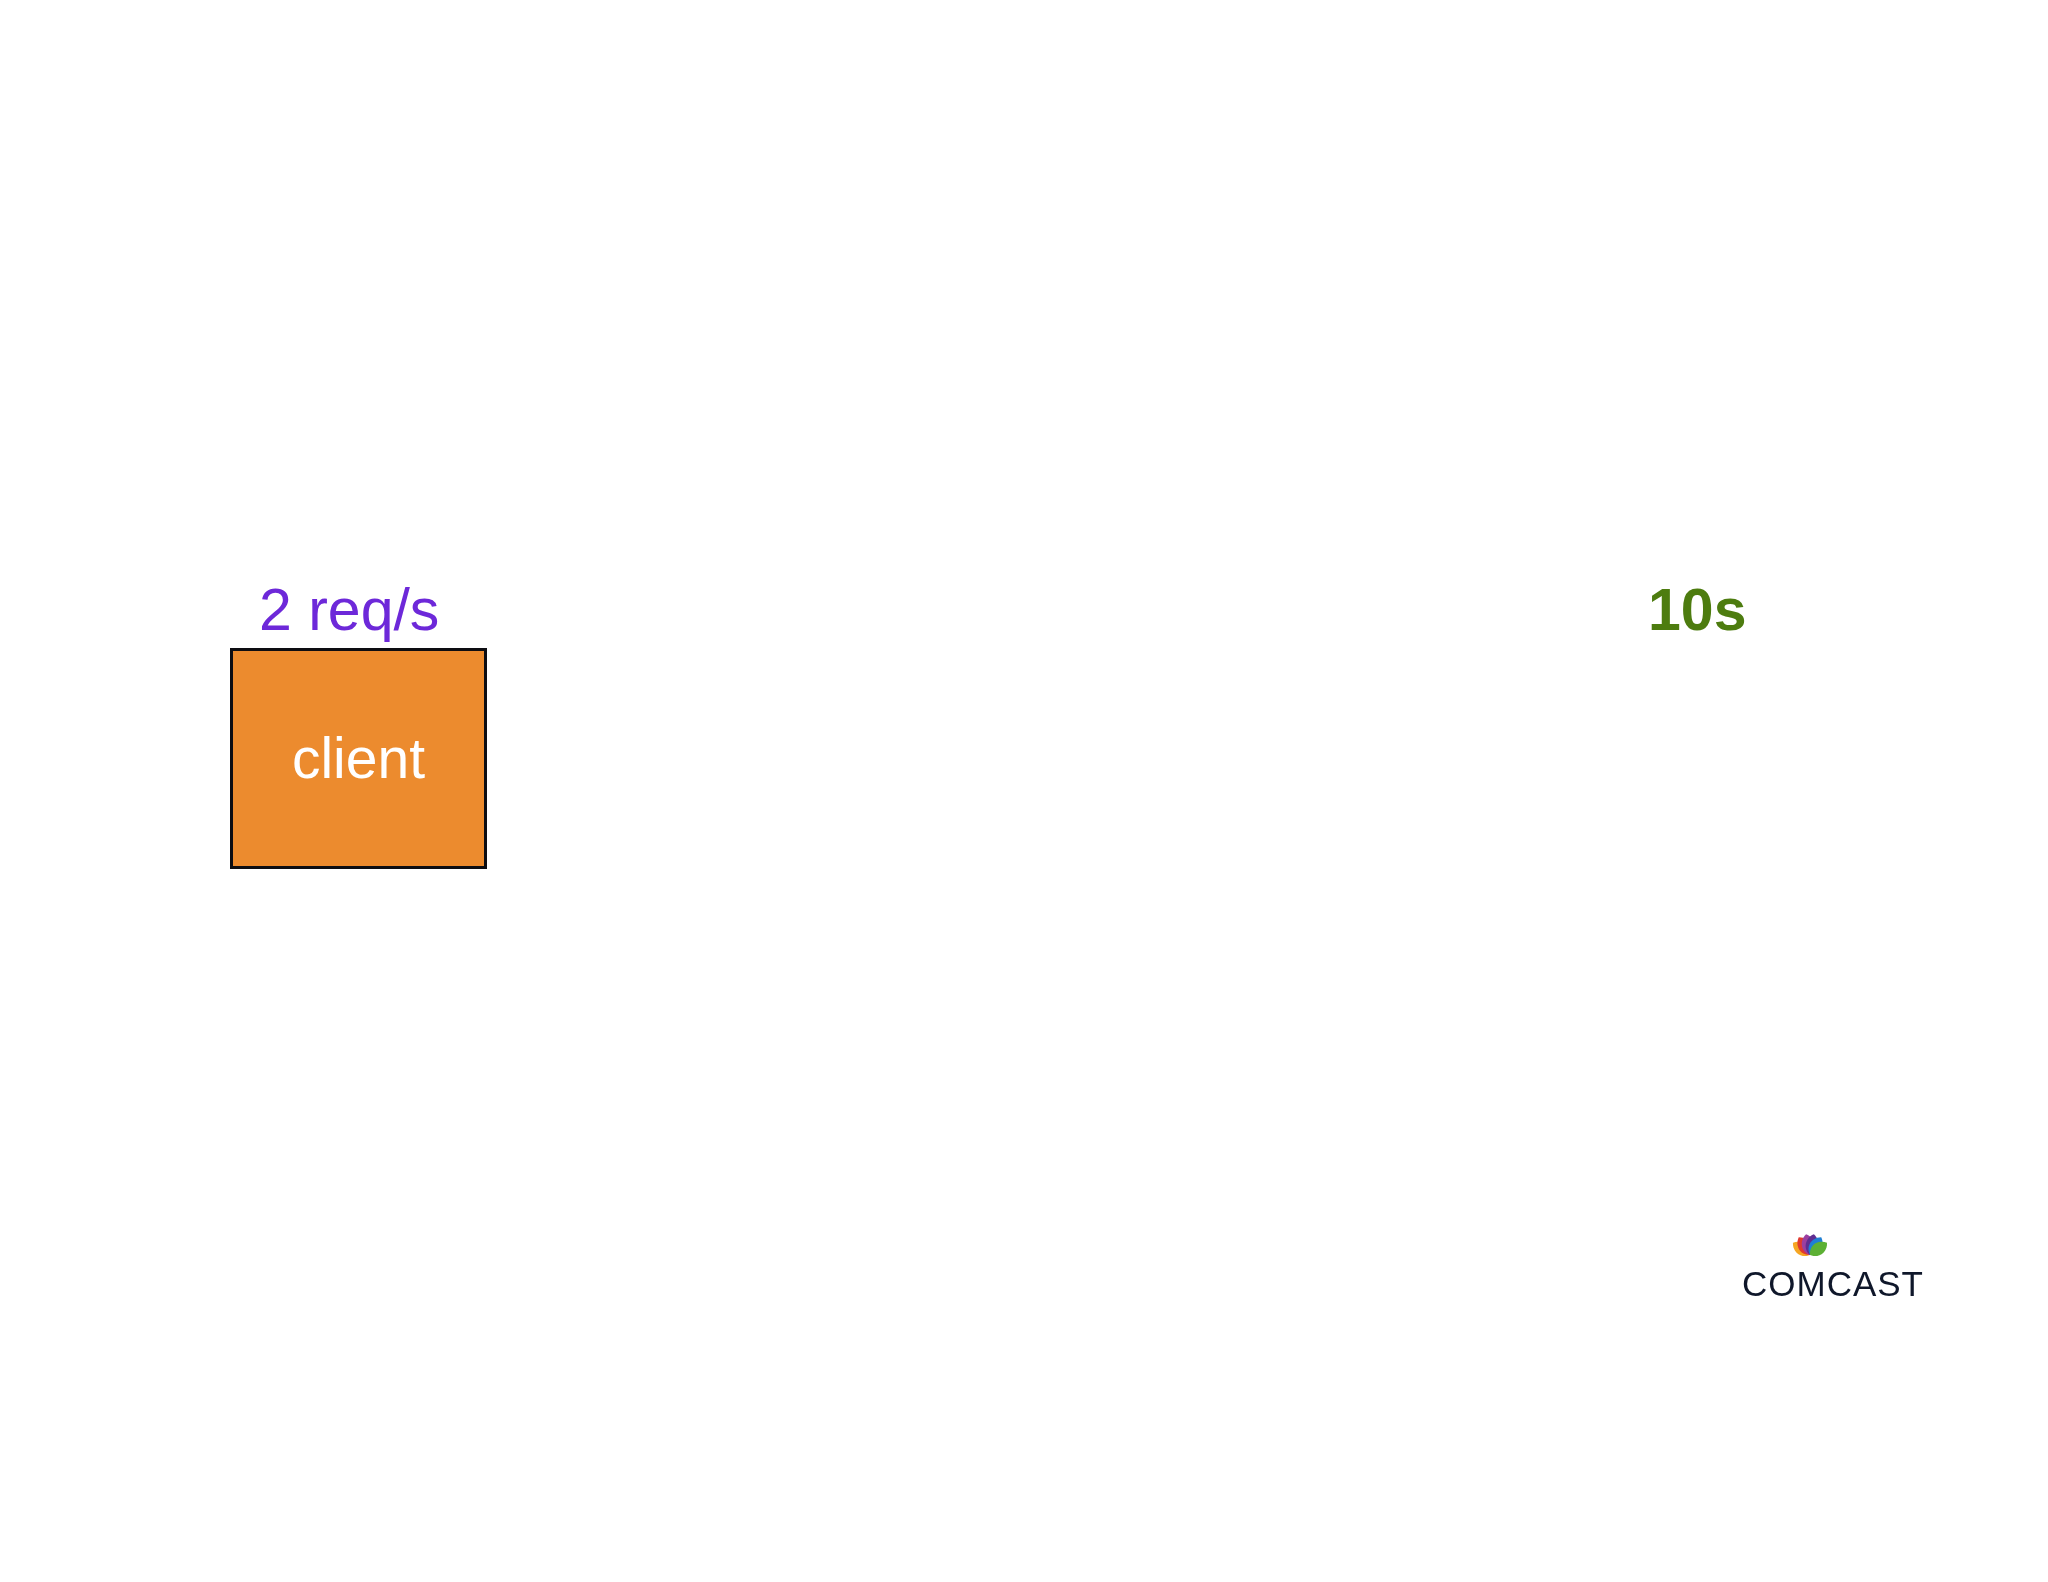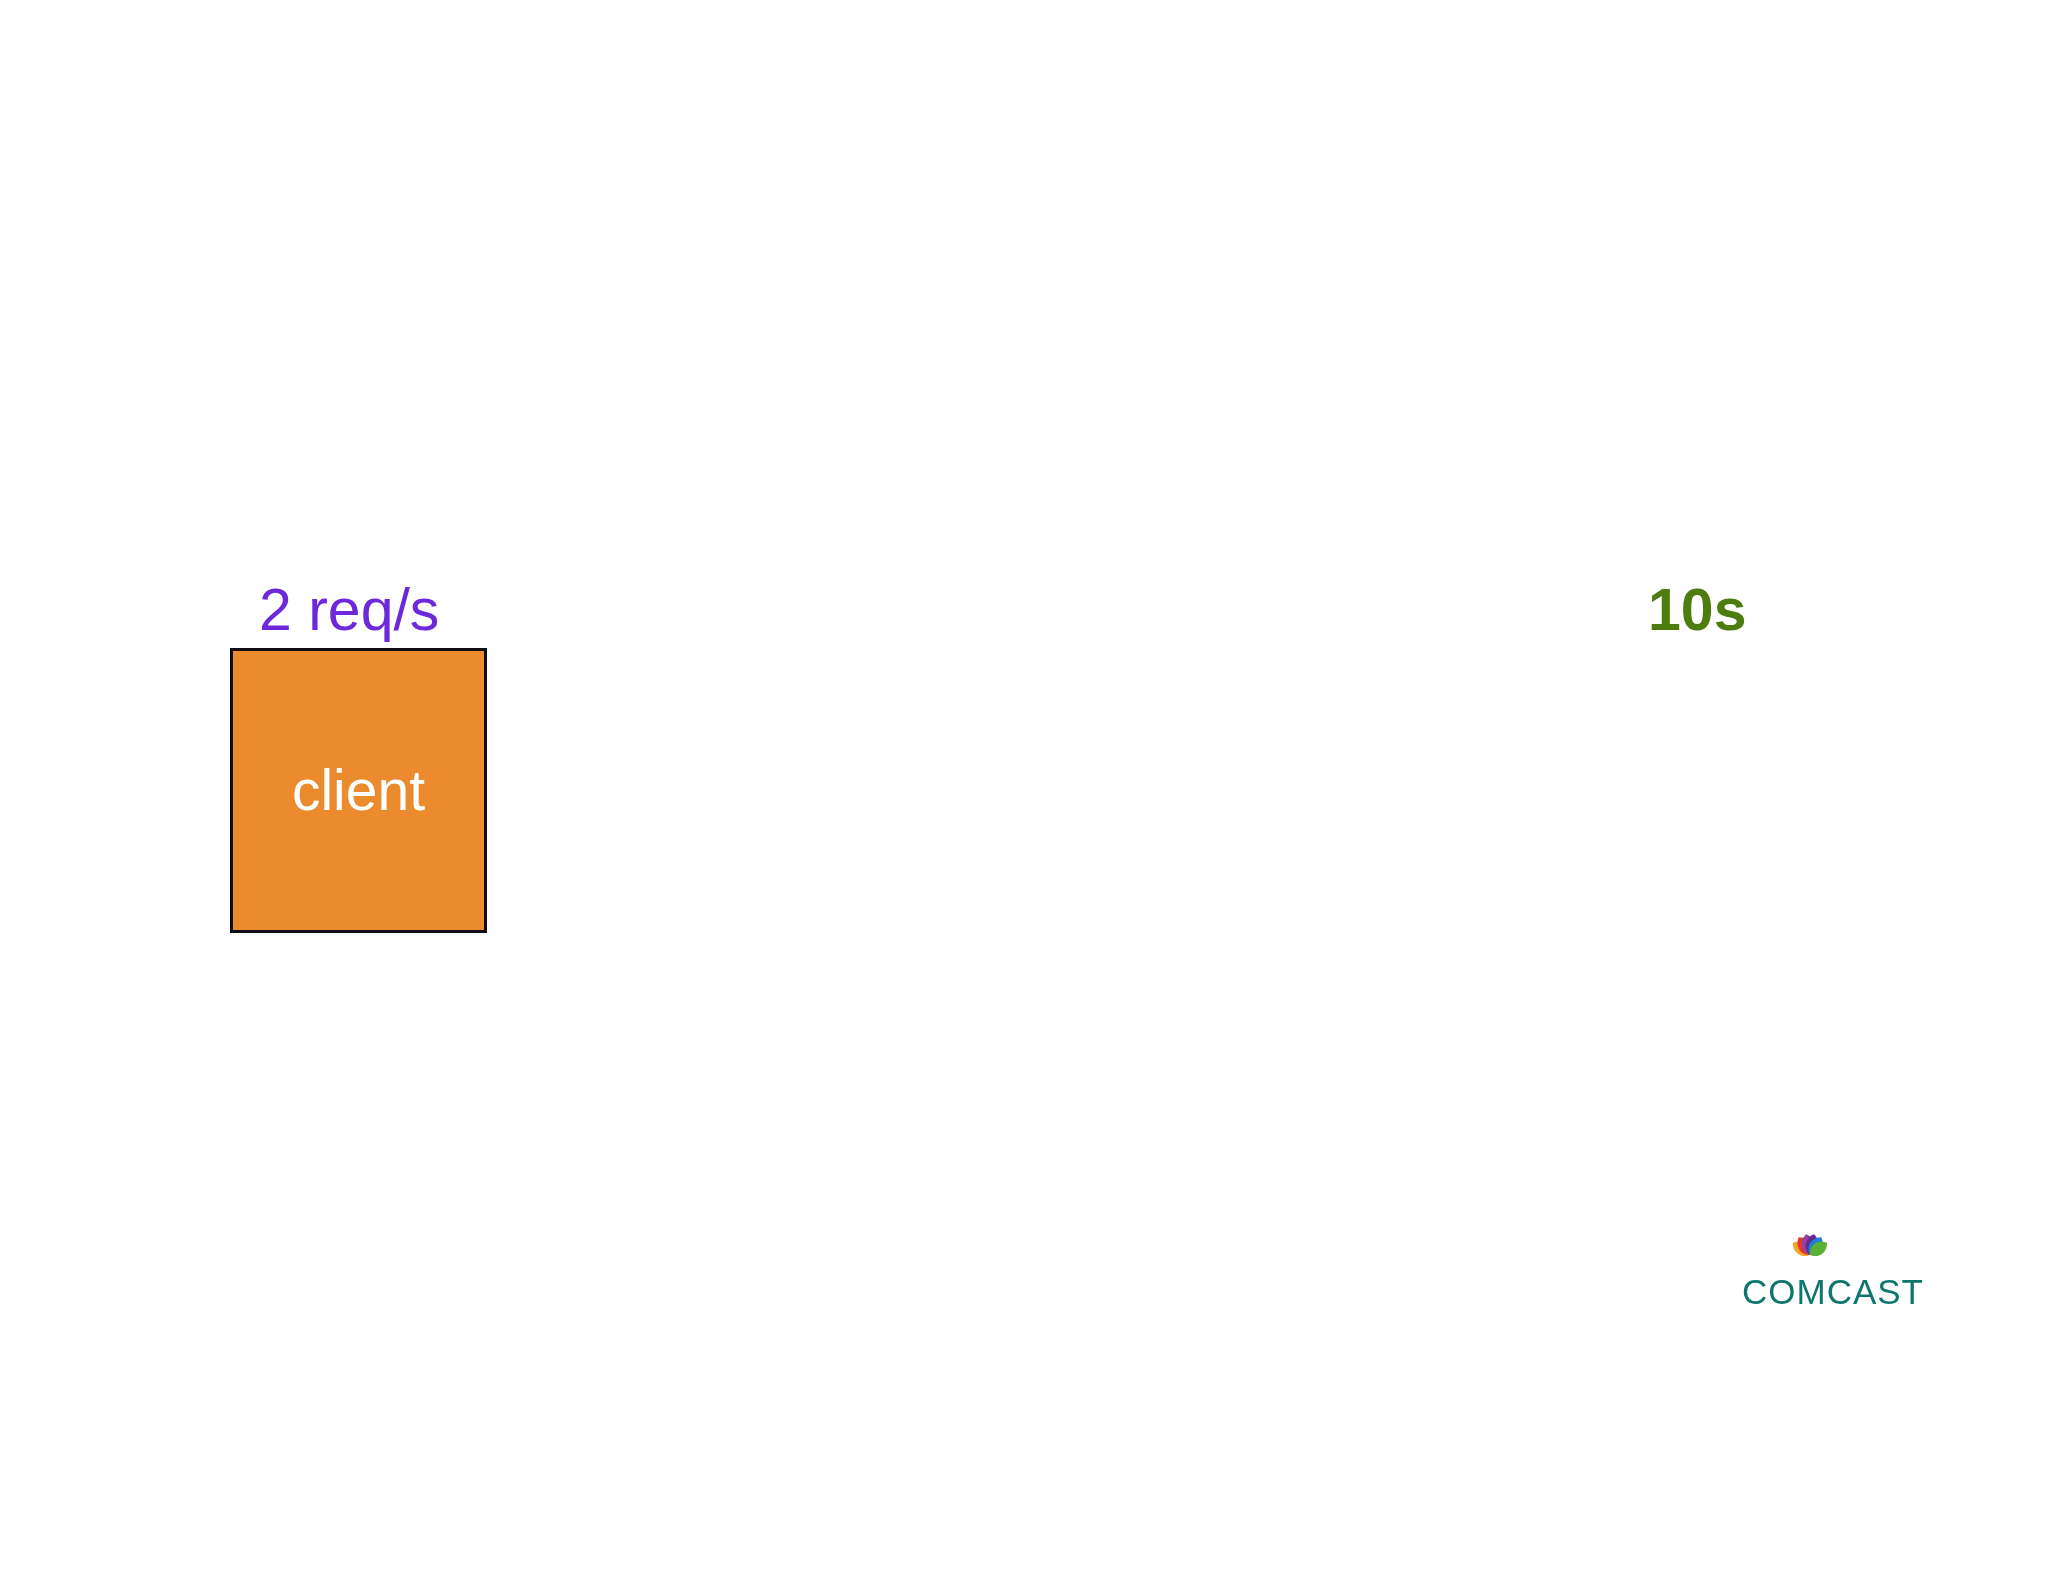--- a/index.html
+++ b/index.html
@@ -36,21 +36,21 @@
     font-weight: 400;
     line-height: 1.18;
     letter-spacing: 0px;
     white-space: pre-line;
   }
 
   #node-client {
     left: 230px;
     top: 648px;
     width: 257px;
-    height: 285px;
+    height: 221px;
     background: #ec8b2e;
   }
   #node-api-mgmt {
     left: 900px;
     top: 648px;
     width: 258px;
     height: 287px;
     background: #0b64c6;
   }
   #node-origin {
@@ -93,27 +93,27 @@
   #peacock-icon {
     position: absolute;
     left: 48px;
     top: 0px;
     width: 40px;
     height: 34px;
   }
   #comcast-wordmark {
     position: absolute;
     left: 0px;
-    top: 52px;
+    top: 44px;
     width: 180px;
     font-family: "Liberation Sans", sans-serif;
     font-size: 35px;
     font-weight: 300;
     letter-spacing: 1.0px;
-    color: #0f766e;
+    color: #0f172a;
     line-height: 1;
     white-space: nowrap;
   }
 </style>
 </head>
 <body>
 
 <div id="slide">
 
   <div class="annotation" id="annotation-client-rate">2 req/s</div>

